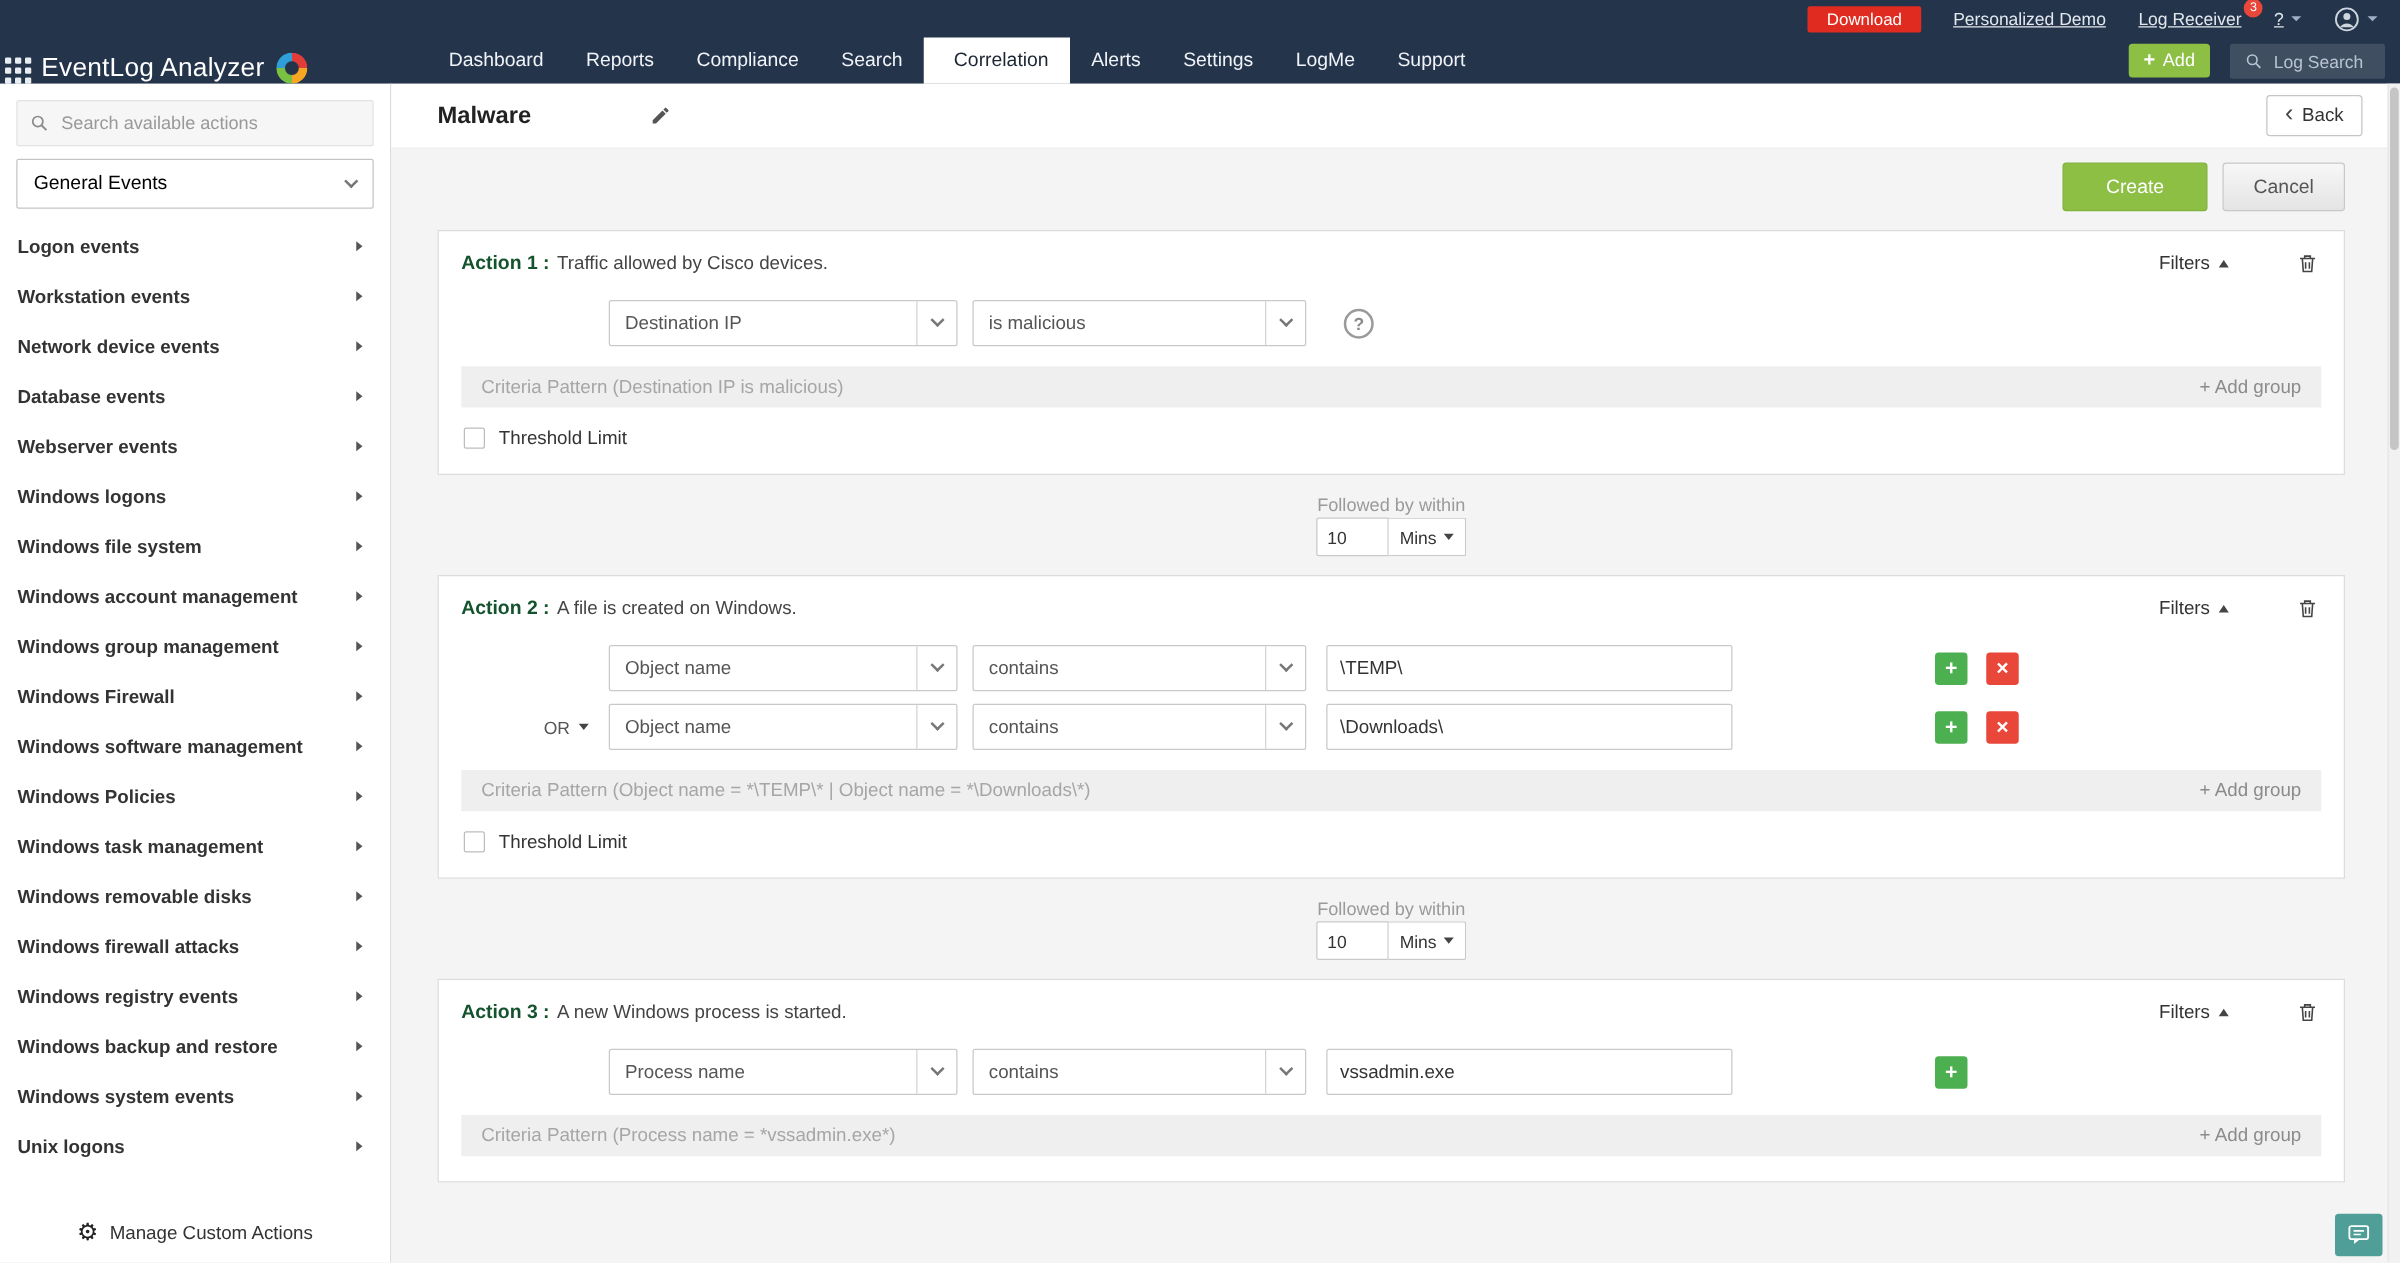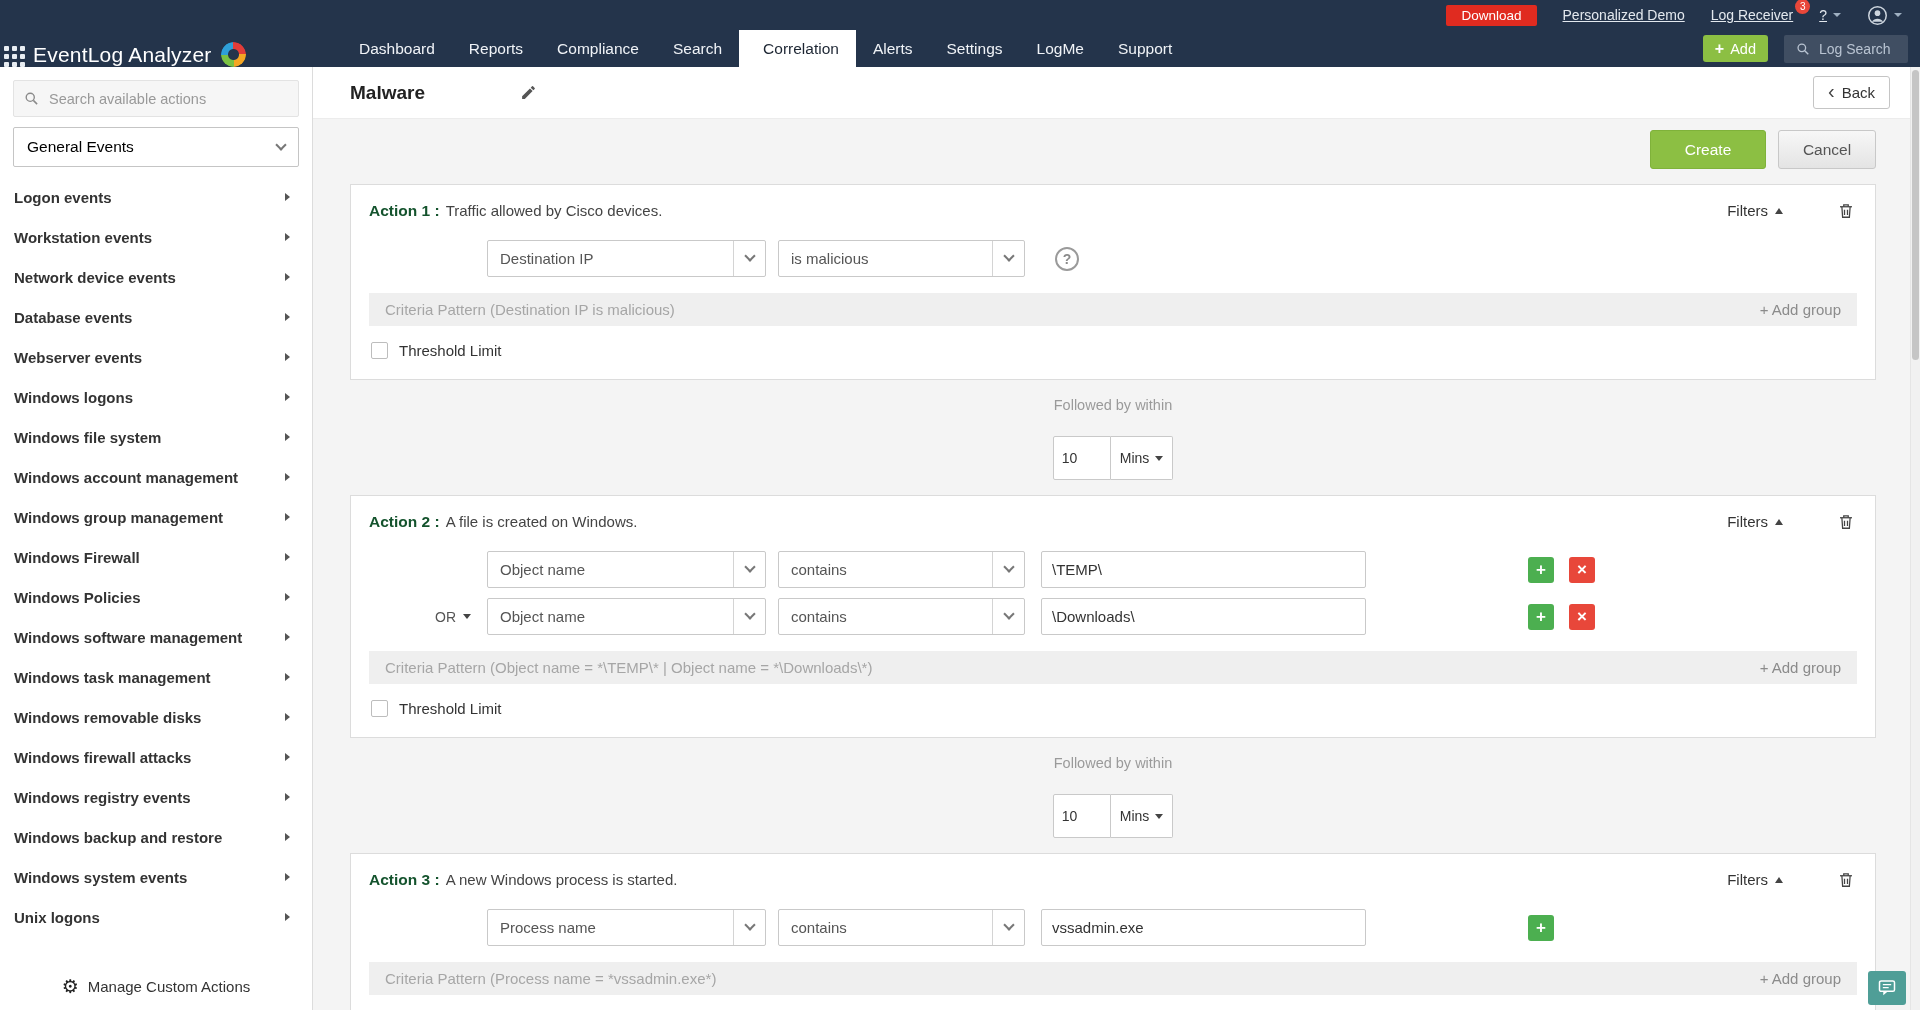--- a/index.html
+++ b/index.html
@@ -69,35 +69,35 @@
   .tri-up { width:0; height:0; border-left:4.5px solid transparent; border-right:4.5px solid transparent; border-bottom:6px solid #444; }
   .trash { cursor:pointer; display:flex; }
   .frow { display:flex; align-items:center; margin-top:20px; }
   .frow + .frow { margin-top:10px; }
   .join-gutter { width:118px; display:flex; justify-content:flex-end; align-items:center; gap:7px; padding-right:16px; font-size:14px; color:#555; flex-shrink:0; cursor:pointer; }
   .tri-down-dk { width:0; height:0; border-left:4px solid transparent; border-right:4px solid transparent; border-top:5px solid #444; }
   .sel { height:37px; border:1px solid #c9c9c9; border-radius:2px; background:#fff; display:flex; align-items:center; cursor:pointer; flex-shrink:0; }
   .sel .sel-label { padding:0 12px; font-size:15px; color:#555; flex:1; white-space:nowrap; }
   .sel .sel-caretbox { width:32px; align-self:stretch; border-left:1px solid #d4d4d4; display:flex; align-items:center; justify-content:center; }
   .w-field { width:279px; margin-right:12px; }
-  .w-op { width:247px; margin-right:16px; }
+  .w-op { width:267px; margin-right:16px; }
   .vinput { width:325px; height:37px; border:1px solid #c9c9c9; border-radius:2px; padding:0 10px; font-size:15px; color:#333; font-family:inherit; outline:none; flex-shrink:0; }
   .row-btns { display:flex; gap:15px; margin-left:162px; }
   .sq-btn { width:26px; height:26px; border-radius:3px; color:#fff; display:flex; align-items:center; justify-content:center; font-size:17px; font-weight:700; cursor:pointer; border:none; line-height:1; }
   .sq-green { background:#4caf50; }
   .sq-red { background:#e8473a; }
   .help-circle { width:24px; height:24px; border:2px solid #9a9a9a; border-radius:50%; color:#8a8a8a; font-weight:700; font-size:14px; display:flex; align-items:center; justify-content:center; margin-left:14px; cursor:pointer; flex-shrink:0; }
   .criteria { margin-top:16px; background:#efefef; height:33px; display:flex; align-items:center; padding:0 16px; font-size:15px; color:#a6a6a6; }
   .addgroup { margin-left:auto; color:#8b8b8b; cursor:pointer; font-size:15px; }
   .threshold { margin-top:16px; display:flex; align-items:center; gap:11px; padding-left:2px; }
   .checkbox { width:17px; height:17px; border:1px solid #bdbdbd; border-radius:2px; background:#fff; cursor:pointer; flex-shrink:0; }
   .th-label { font-size:15px; color:#333; }
   .followed { text-align:center; padding:17px 0 15px; }
   .fb-label { font-size:14.5px; color:#9a9a9a; }
-  .fb-controls { margin-top:23px; display:inline-flex; align-items:stretch; height:44px; }
+  .fb-controls { margin-top:1px; display:inline-flex; align-items:stretch; height:31px; }
   .fb-input { width:58px; border:1px solid #c9c9c9; border-radius:2px 0 0 2px; padding:0 8px; font-size:14px; color:#333; font-family:inherit; outline:none; }
   .fb-unit { border:1px solid #c9c9c9; border-left:none; background:#fff; display:flex; align-items:center; gap:6px; padding:0 9px; font-size:14px; color:#333; cursor:pointer; border-radius:0 2px 2px 0; }
   .chat-fab { position:absolute; right:14px; bottom:5px; width:38px; height:34px; background:#4f9e97; border-radius:3px; display:flex; align-items:center; justify-content:center; cursor:pointer; z-index:6; }
   .vscroll { position:absolute; top:67px; right:0; bottom:0; width:10px; background:#f1f1f1; border-left:1px solid #e5e5e5; z-index:5; cursor:pointer; }
   .vthumb { position:absolute; top:3px; left:1px; width:7px; height:290px; border-radius:4px; background:#c5c5c5; }
 </style>
 </head>
 <body>
 
 <div class="topbar">
@@ -214,25 +214,25 @@
       </div>
     <div class="side-item">
         <span class="lbl">Windows group management</span>
         <span class="tri-right"></span>
       </div>
     <div class="side-item">
         <span class="lbl">Windows Firewall</span>
         <span class="tri-right"></span>
       </div>
     <div class="side-item">
+        <span class="lbl">Windows software management</span>
+        <span class="tri-right"></span>
+      </div>
+    <div class="side-item">
         <span class="lbl">Windows Policies</span>
-        <span class="tri-right"></span>
-      </div>
-    <div class="side-item">
-        <span class="lbl">Windows software management</span>
         <span class="tri-right"></span>
       </div>
     <div class="side-item">
         <span class="lbl">Windows task management</span>
         <span class="tri-right"></span>
       </div>
     <div class="side-item">
         <span class="lbl">Windows removable disks</span>
         <span class="tri-right"></span>
       </div>

